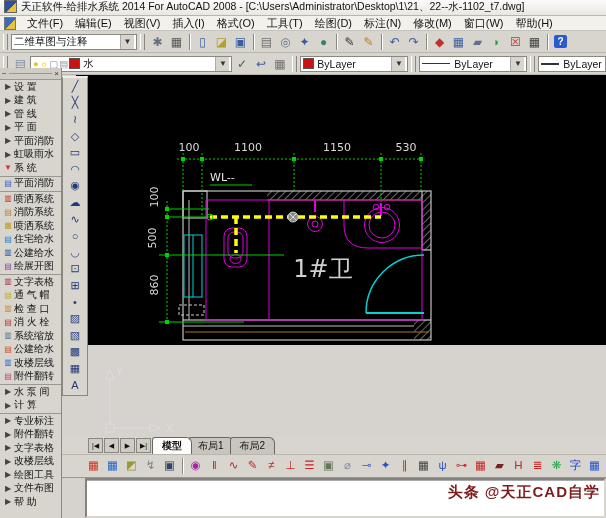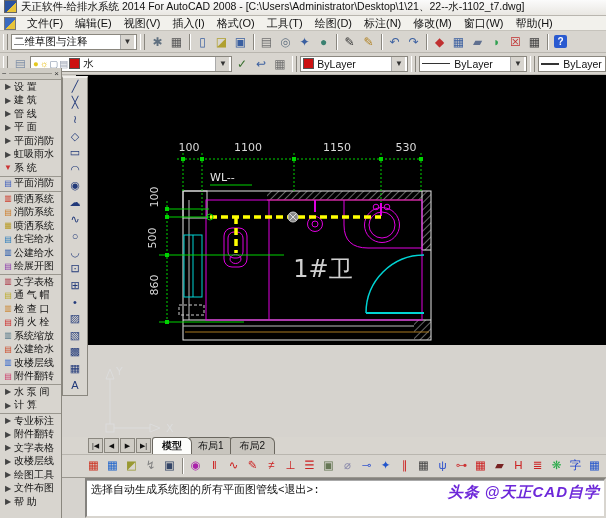--- a/index.html
+++ b/index.html
@@ -53,21 +53,21 @@
   .tab{padding:1px 9px 1px;border:1px solid #6a675f;border-bottom:none;background:#c8c5be;font-size:10px;margin-left:-4px;border-radius:3px 6px 0 0;}
   .tab.active{background:#fdfdfb;font-weight:bold;z-index:2;position:relative;}
   
   #btoolbar{left:62px;top:455px;width:544px;height:23px;background:#d8d5cf;border-bottom:1px solid #9a978f;display:flex;align-items:center;padding-left:22px;box-sizing:border-box;}
   #btoolbar .ibtn{font-size:11.5px;}
   
   #cmdwin{left:85px;top:478px;width:521px;height:40px;background:#fff;border:2px inset #d8d5cf;box-sizing:border-box;
     font-family:"Liberation Mono","DejaVu Sans Mono",monospace;font-size:11px;}
   #cmdwin .cline{padding:1px 4px;white-space:nowrap;}
   #cmdwin .cdiv{border-top:1px solid #aaa;}
-  #watermark{right:6px;top:483px;font-size:15px;font-weight:bold;color:#6d28d9;letter-spacing:1px;font-style:italic;}
+  #watermark{right:6px;top:483px;font-size:15px;font-weight:bold;color:#7f1d1d;letter-spacing:1px;}
   text{font-family:"DejaVu Sans",sans-serif;}
 </style>
 </head>
 <body>
 
 <div id="titlebar" class="abs">
   <span class="t-ico"></span>
   <span class="t-txt">天正软件-给排水系统 2014 For AutoCAD 2008 - [C:\Users\Administrator\Desktop\1\21、22--水-1102_t7.dwg]</span>
 </div>
 
@@ -689,15 +689,14 @@
     <span class="ibtn">
       <i style="color: rgb(34, 85, 204);">▦</i>
     </span>
 
     <span class="ibtn"></span>
 
   </div>
 
 <div id="cmdwin" class="abs">
   <div class="cdiv"></div>
-  <div class="cline">选择自动生成系统图的所有平面图管线&lt;退出&gt;:</div>
 </div>
 <div id="watermark" class="abs">头条 @天正CAD自学</div>
 
 </body></html>

